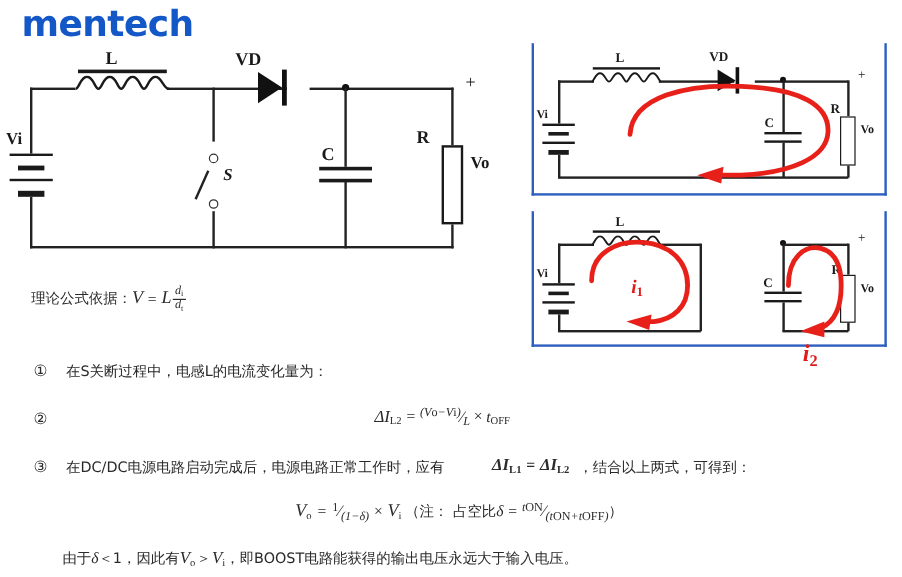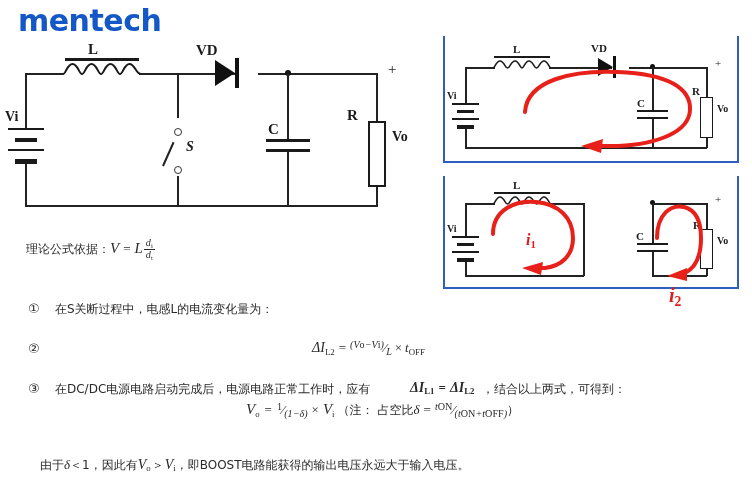--- a/index.html
+++ b/index.html
@@ -337,21 +337,21 @@
 
   <div class="textblock" style="left:28px; top:382px;">
     <span class="marker">③</span>
   </div>
   <div class="textblock cn" style="left:55px; top:383px;">在DC/DC电源电路启动完成后，电源电路正常工作时，应有</div>
   <div class="textblock" style="left:410px; top:381px;font-weight:bold;">
     <span class="math" style="font-size:14px;">ΔI</span><span class="sub">L1</span><span style="padding:0 4px;">=</span><span class="math" style="font-size:14px;">ΔI</span><span class="sub">L2</span>
   </div>
   <div class="textblock cn" style="left:482px; top:383px;">，结合以上两式，可得到：</div>
 
-  <div class="textblock" style="left:246px; top:402px;">
+  <div class="textblock" style="left:246px; top:419px;">
     <span class="math" style="font-size:15px;">V</span><span class="sub math">o</span><span style="padding:0 5px;">=</span><span class="sfrac"><span class="n">1</span><span class="slash">⁄</span><span class="d math">(1−δ)</span></span><span style="padding:0 4px;">×</span><span class="math" style="font-size:15px;">V</span><span class="sub math">i</span><span class="cn" style="padding-left:3px;">（注：</span><span class="cn" style="padding-left:4px;">占空比</span><span class="math">δ</span><span style="padding:0 4px;">=</span><span class="sfrac"><span class="n math">t</span><span class="n sub math">ON</span><span class="slash">⁄</span><span class="d math">(t</span><span class="d sub math">ON</span><span class="d math">+t</span><span class="d sub math">OFF</span><span class="d math">)</span></span><span class="cn">）</span>
   </div>
 
-  <div class="textblock" style="left:40px; top:458px;">
+  <div class="textblock" style="left:52px; top:458px;">
     <span class="cn">由于</span><span class="math">δ</span><span class="cn">＜1，因此有</span><span class="math" style="font-size:14px;">V</span><span class="sub math">o</span><span class="cn" style="padding:0 1px;">＞</span><span class="math" style="font-size:14px;">V</span><span class="sub math">i</span><span class="cn">，即BOOST电路能获得的输出电压永远大于输入电压。</span>
   </div>
 
 </div>
 
 </body></html>

